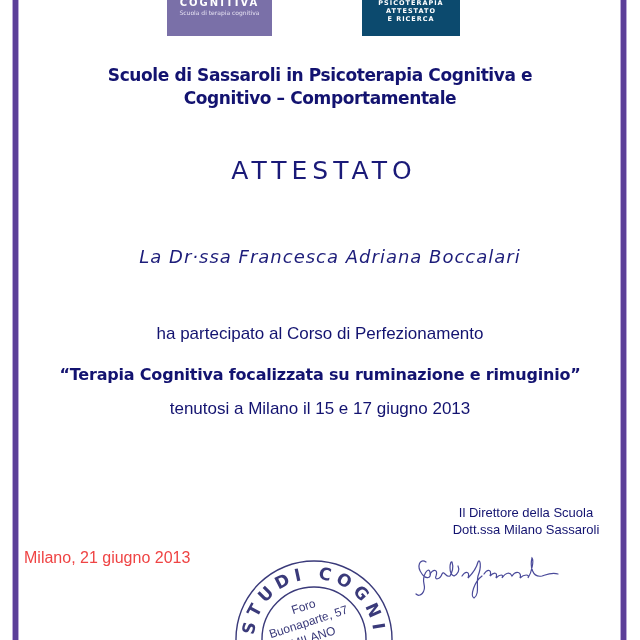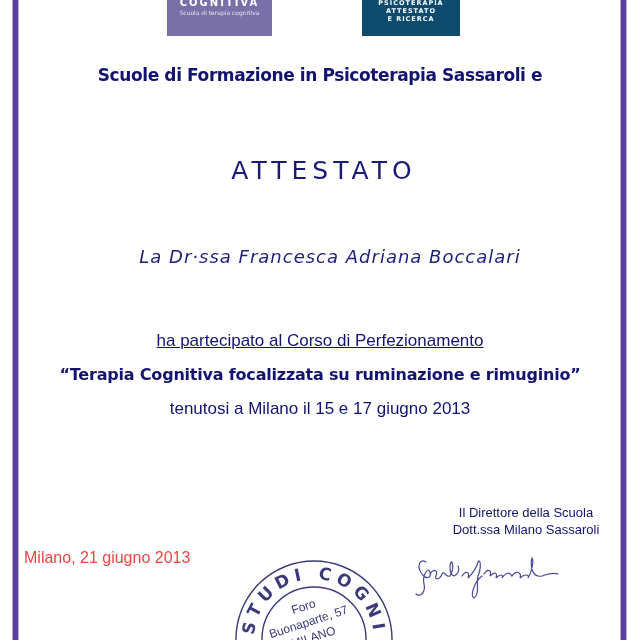--- a/index.html
+++ b/index.html
@@ -117,21 +117,21 @@
     }
     .body-line {
       position: absolute;
       left: 0;
       width: 640px;
       text-align: center;
       color: #131370;
       font-family: "Liberation Sans", sans-serif;
       font-size: 17px;
     }
-    .line1 { top: 331px; text-decoration: underline; }
+    .line1 { top: 324px; }
     .line2 {
       top: 365px;
       font-weight: bold;
       font-family: "DejaVu Sans", sans-serif;
       font-size: 16px;
       letter-spacing: -0.2px;
     }
     .line3 { top: 399px; }
 
     .director {
@@ -180,21 +180,22 @@
   <span class="l3">Scuola di terapia cognitiva</span>
 </div>
 
 <div class="logo logo-psico">
   <span>PSICOTERAPIA</span>
   <span>ATTESTATO</span>
   <span>E RICERCA</span>
 </div>
 
 <div class="heading">
-  <div>Scuole di Formazione in Psicoterapia Sassaroli e</div>
+  <div>Scuole di Sassaroli in Psicoterapia Cognitiva e</div>
+  <div>Cognitivo – Comportamentale</div>
 </div>
 
 <div class="title">ATTESTATO</div>
 
 <div class="recipient">La Dr·ssa Francesca Adriana Boccalari</div>
 
 <div class="body-line line1">ha partecipato al Corso di Perfezionamento</div>
 <div class="body-line line2">“Terapia Cognitiva focalizzata su ruminazione e rimuginio”</div>
 <div class="body-line line3">tenutosi a Milano il 15 e 17 giugno 2013</div>
 

